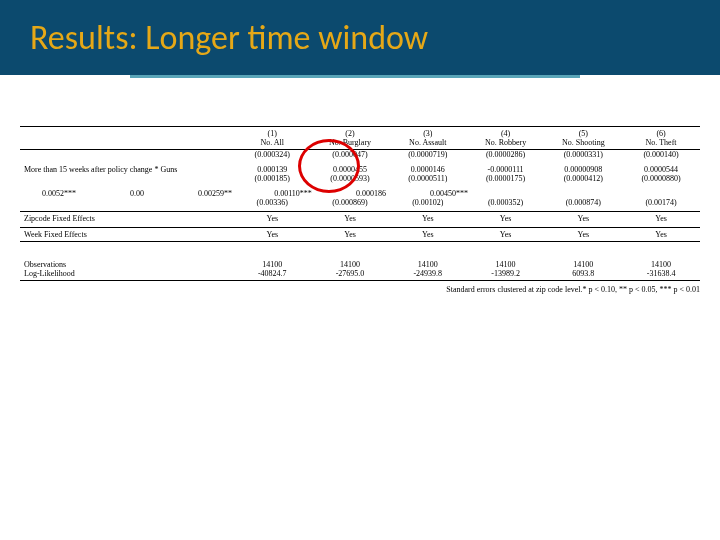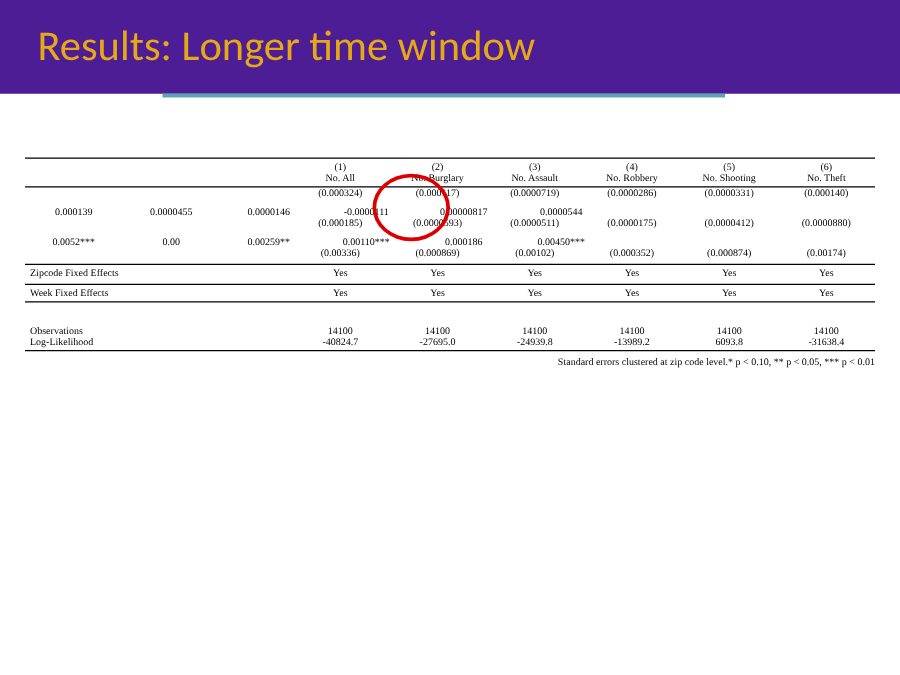--- a/index.html
+++ b/index.html
@@ -1,16 +1,16 @@
 <!DOCTYPE html>
 <html><head>
 <meta charset="utf-8">
 <style>
   html,body{margin:0;padding:0;width:720px;height:540px;background:#fff;font-family:"Times New Roman",serif;overflow:hidden}
-  .titlebar{background:#4c1d95;height:75px;padding:0 30px;display:flex;align-items:center}
+  .titlebar{background:#0c4a6e;height:75px;padding:0 30px;display:flex;align-items:center}
   .title{color:#e6a817;font-family:"Segoe UI","Calibri",sans-serif;font-size:34px;font-weight:400}
   .title-underline{height:3px;background:#5aa5b8;margin:0 140px 0 130px}
   .tblwrap{margin:48px 20px 0 20px;font-size:8px;color:#000;position:relative}
   .hr{height:1px;background:#000}
   .hr.thick{height:1.2px}
   .row{display:flex;align-items:flex-start}
   .lab{width:210px;text-align:left;padding-left:4px}
   .c{width:78px;text-align:center}
   .se{color:#000}
   .yesrow .c,.obsrow .c{}
@@ -45,33 +45,34 @@
     <div class="c">No. Robbery</div>
     <div class="c">No. Shooting</div>
     <div class="c">No. Theft</div>
   </div>
 
   <div class="hr" style="margin-top:2px"></div>
 
   <div class="row se">
     <div class="lab"></div>
     <div class="c">(0.000324)</div>
-    <div class="c">(0.000117)</div>
+    <div class="c">(0.000047)</div>
     <div class="c">(0.0000719)</div>
     <div class="c">(0.0000286)</div>
     <div class="c">(0.0000331)</div>
     <div class="c">(0.000140)</div>
   </div>
 
   <div class="row" style="margin-top:6px">
+    <div class="lab">More than 15 weeks after policy change * Guns</div>
     <div class="c">0.000139</div>
     <div class="c">0.0000455</div>
     <div class="c">0.0000146</div>
     <div class="c">-0.0000111</div>
-    <div class="c">0.00000817</div>
+    <div class="c">0.00000908</div>
     <div class="c">0.0000544</div>
   </div>
   <div class="row se">
     <div class="lab"></div>
     <div class="c">(0.000185)</div>
     <div class="c">(0.0000593)</div>
     <div class="c">(0.0000511)</div>
     <div class="c">(0.0000175)</div>
     <div class="c">(0.0000412)</div>
     <div class="c">(0.0000880)</div>

